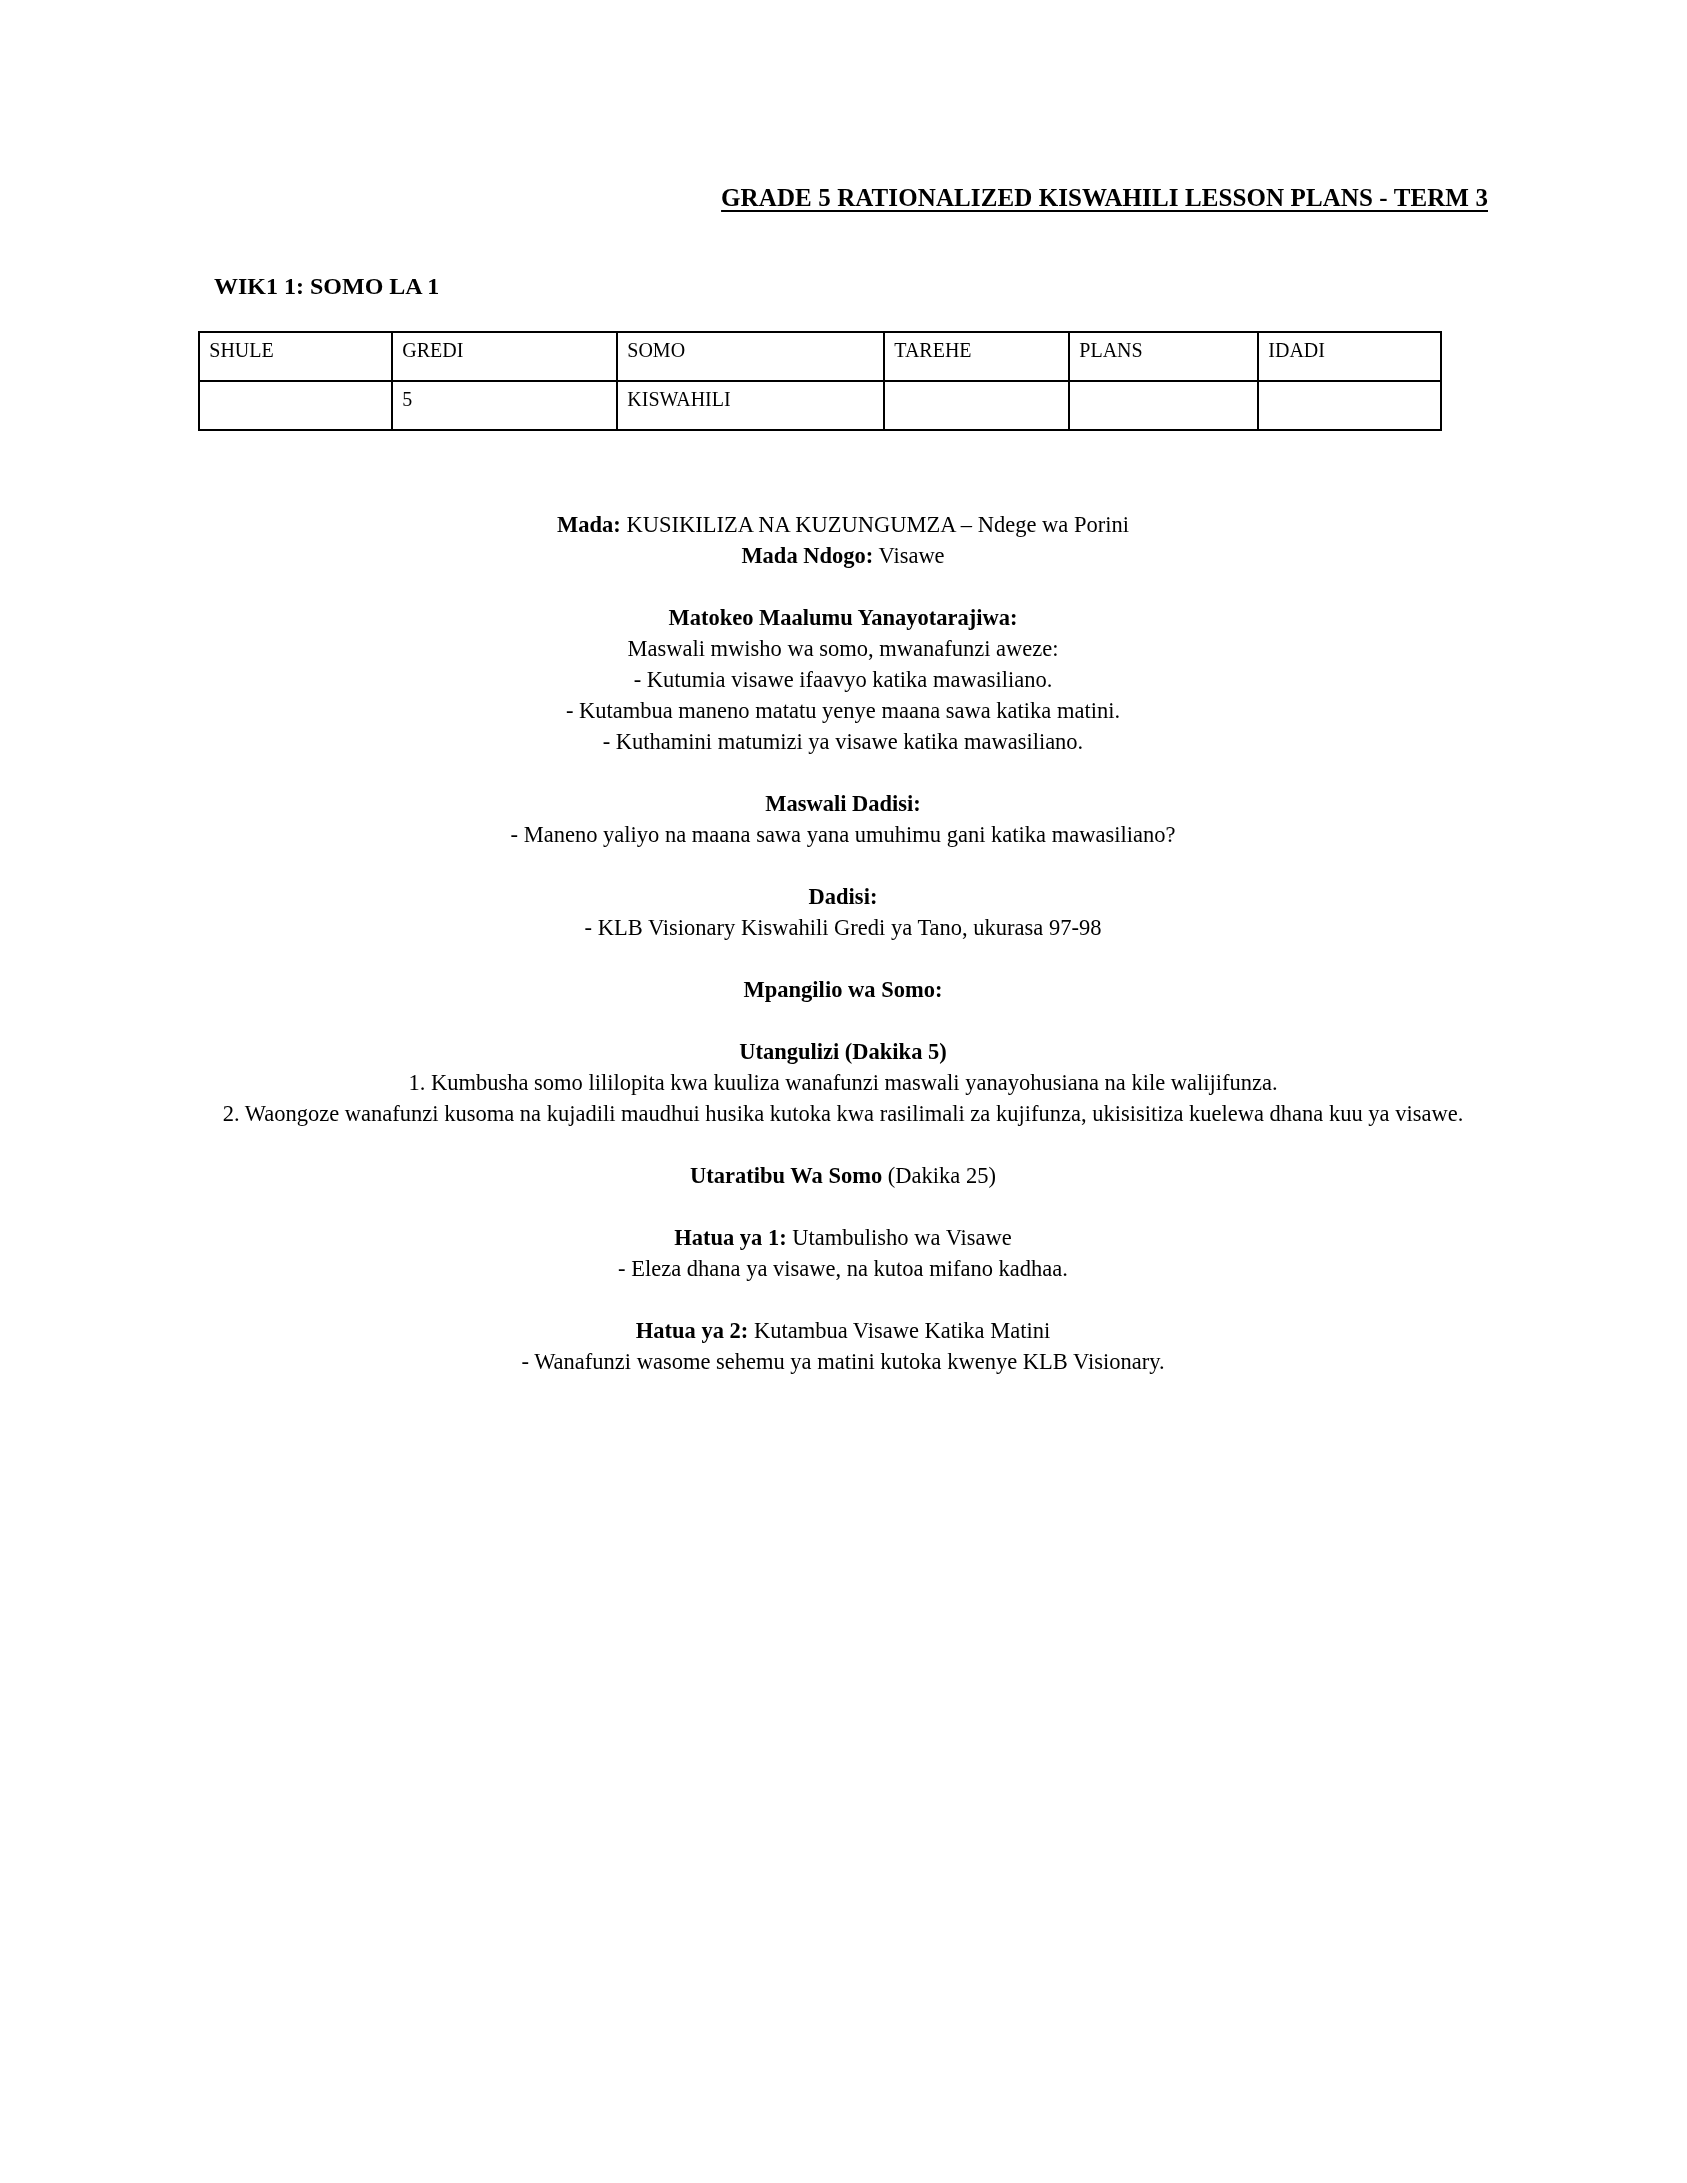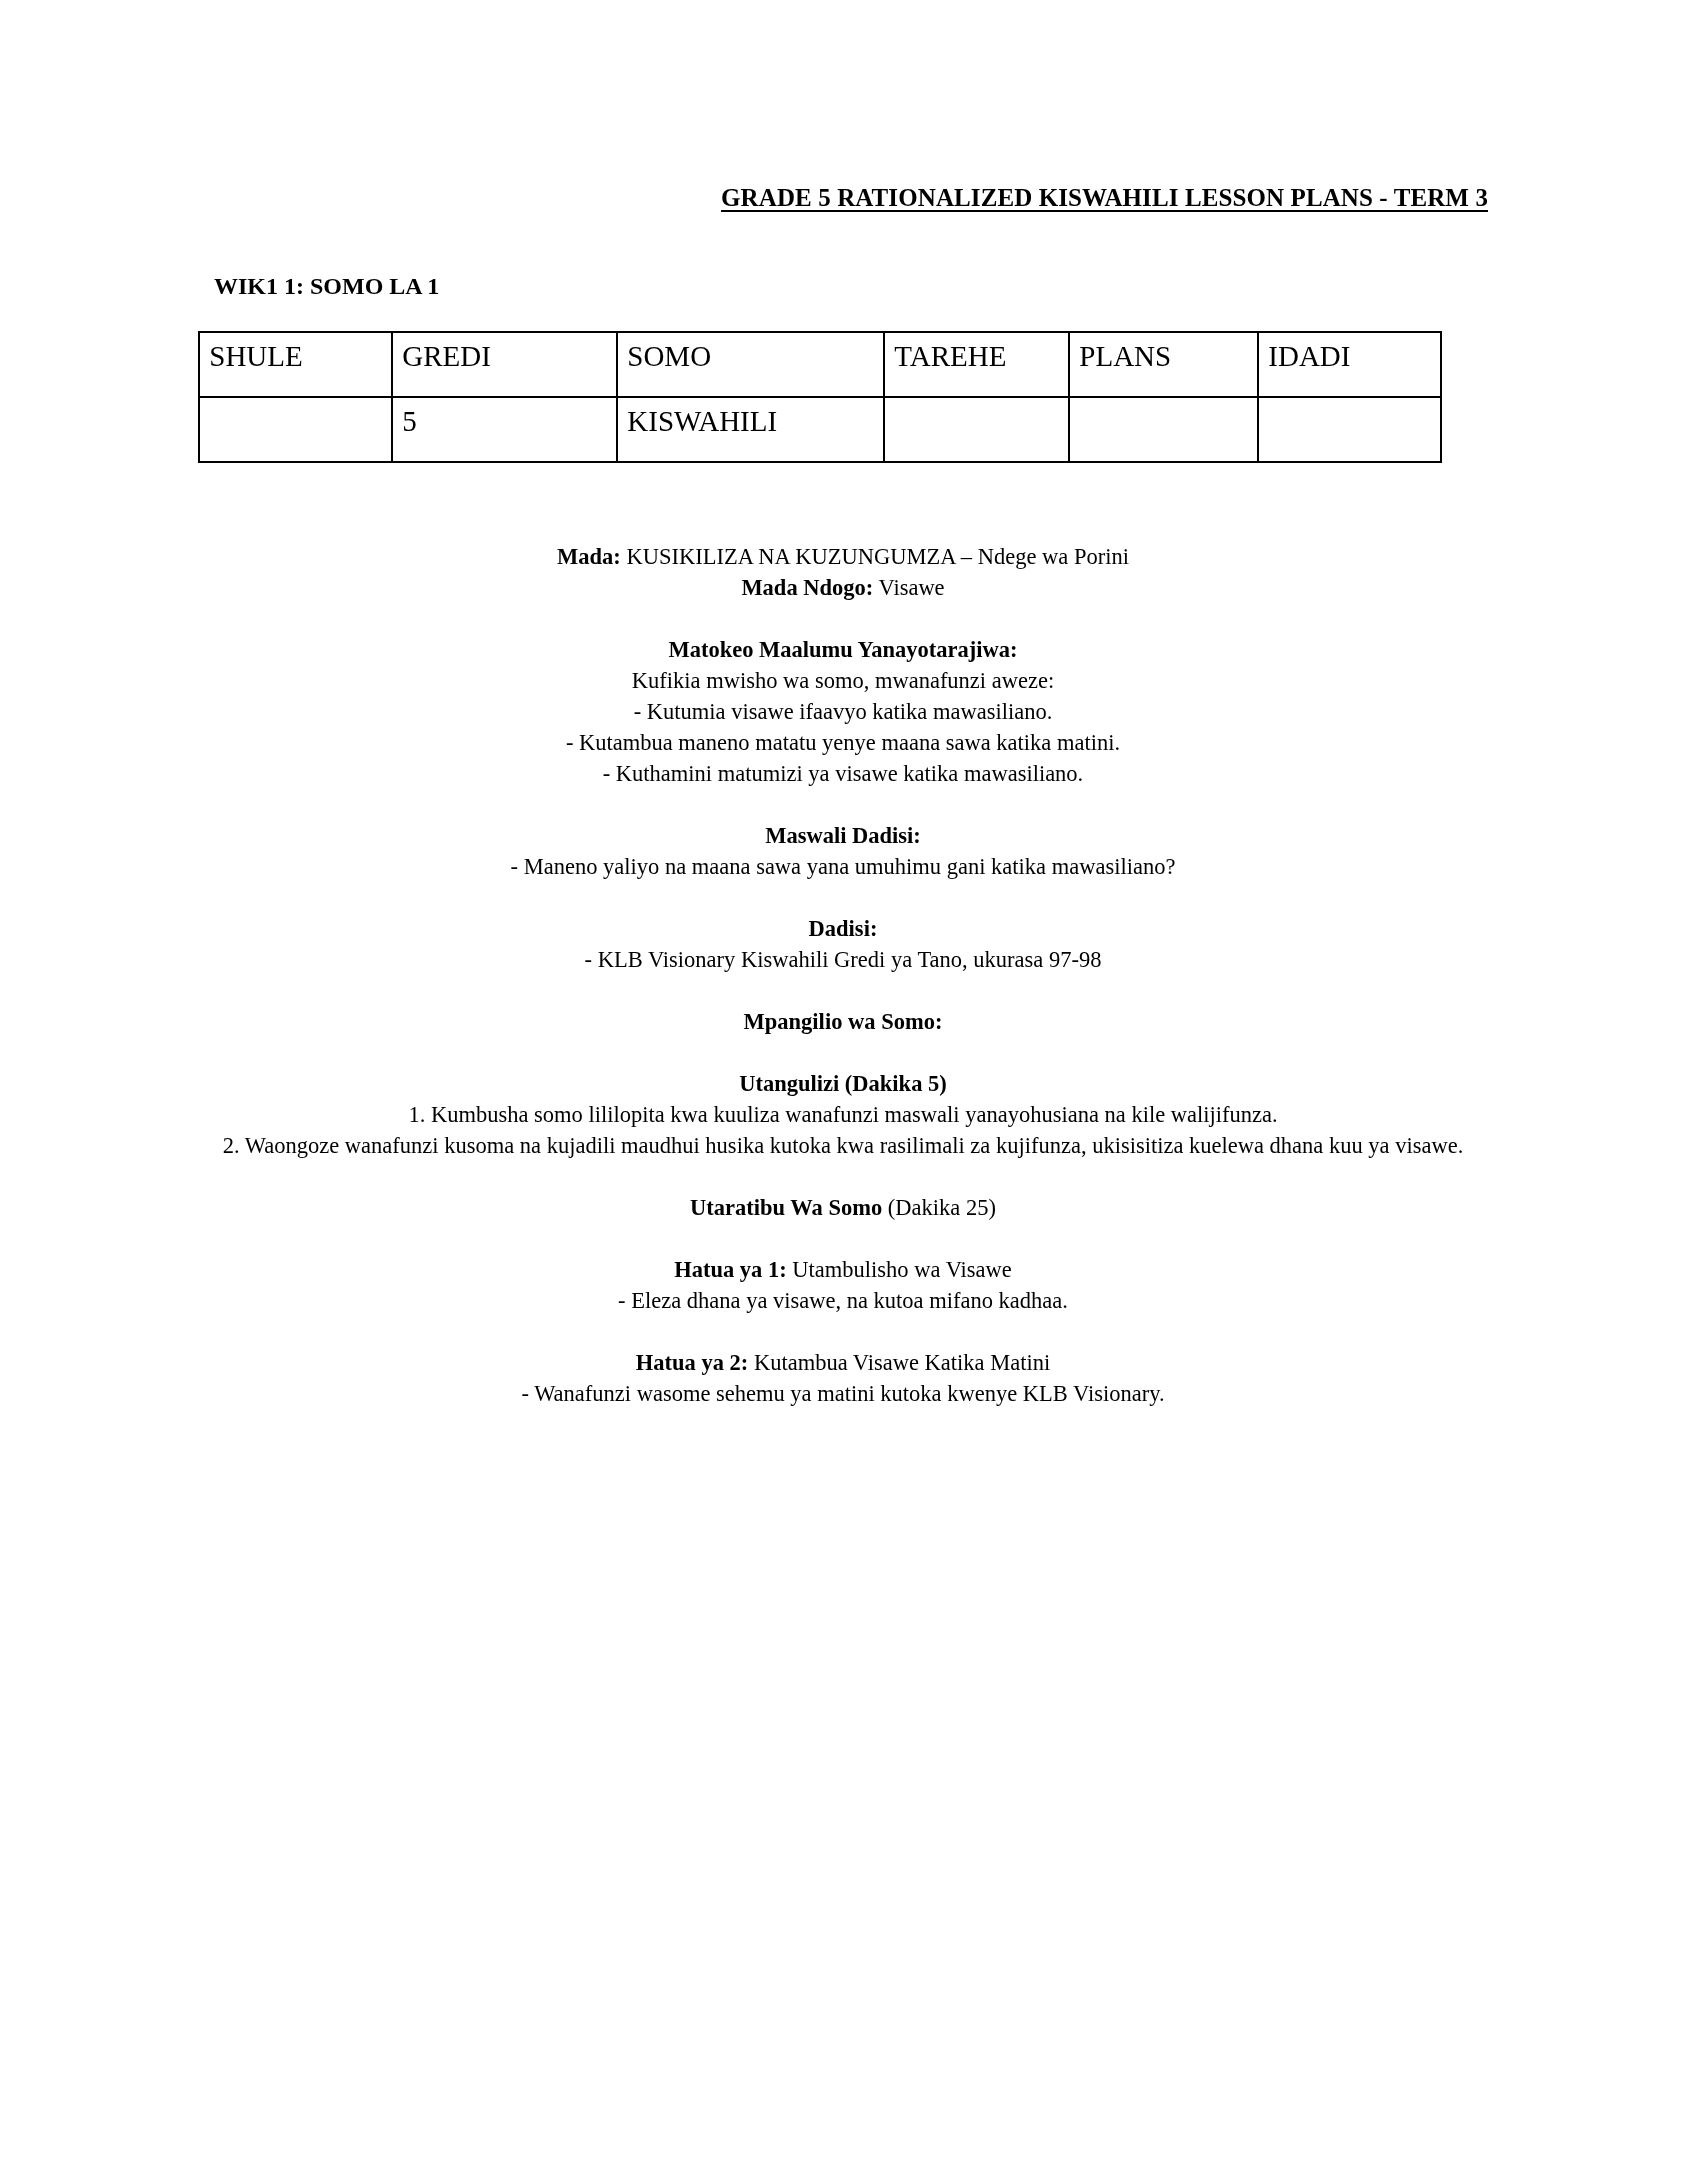--- a/index.html
+++ b/index.html
@@ -61,26 +61,26 @@
   table.info-table {
     border-collapse: collapse;
     table-layout: fixed;
     width: 1242px;
     margin: 0;
   }
   table.info-table td,
   table.info-table th {
     border: 2px solid #000000;
     padding: 5.3px 8px 5.3px 9.3px;
-    font-size: 29px;
+    font-size: 20px;
     font-weight: normal;
     text-align: left;
     vertical-align: top;
     line-height: 1.25;
-    height: 65px;
+    height: 49px;
     box-sizing: border-box;
   }
   table.info-table col.c-shule  { width: 193px; }
   table.info-table col.c-gredi  { width: 225px; }
   table.info-table col.c-somo   { width: 267px; }
   table.info-table col.c-tarehe { width: 185px; }
   table.info-table col.c-muda   { width: 189px; }
   table.info-table col.c-idadi  { width: 183px; }
 
   
@@ -149,21 +149,21 @@
 
     <div class="block">
       <div class="line"><span class="b">Mada:</span><span> KUSIKILIZA NA KUZUNGUMZA – Ndege wa Porini</span></div>
       <div class="line"><span class="b">Mada Ndogo:</span><span> Visawe</span></div>
     </div>
 
     <div class="spacer-lg"></div>
 
     <div class="block">
       <div class="line b">Matokeo Maalumu Yanayotarajiwa:</div>
-      <div class="line">Kufikia mwisho wa somo, mwanafunzi aweze:</div>
+      <div class="line">Maswali mwisho wa somo, mwanafunzi aweze:</div>
       <div class="line">- Kutumia visawe ifaavyo katika mawasiliano.</div>
       <div class="line">- Kutambua maneno matatu yenye maana sawa katika matini.</div>
       <div class="line">- Kuthamini matumizi ya visawe katika mawasiliano.</div>
     </div>
 
     <div class="spacer-lg"></div>
 
     <div class="block">
       <div class="line b">Maswali Dadisi:</div>
       <div class="line">- Maneno yaliyo na maana sawa yana umuhimu gani katika mawasiliano?</div>

